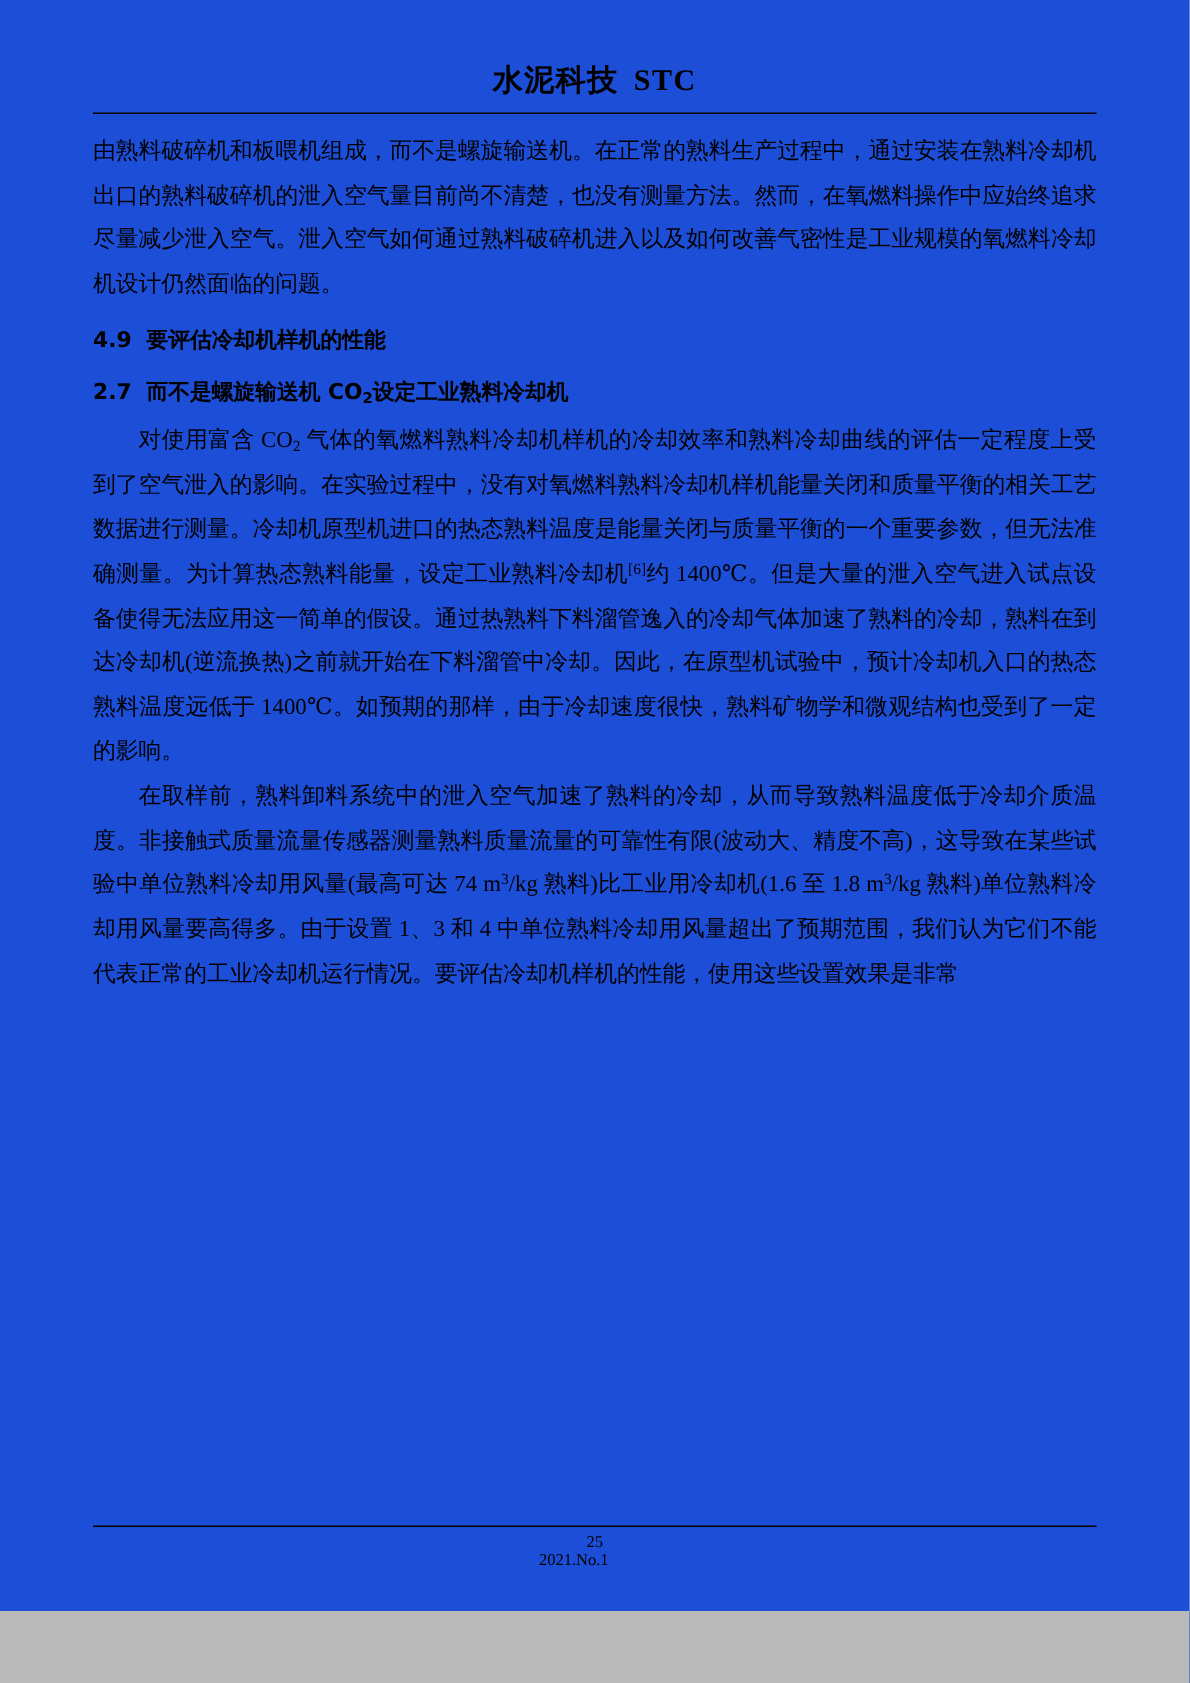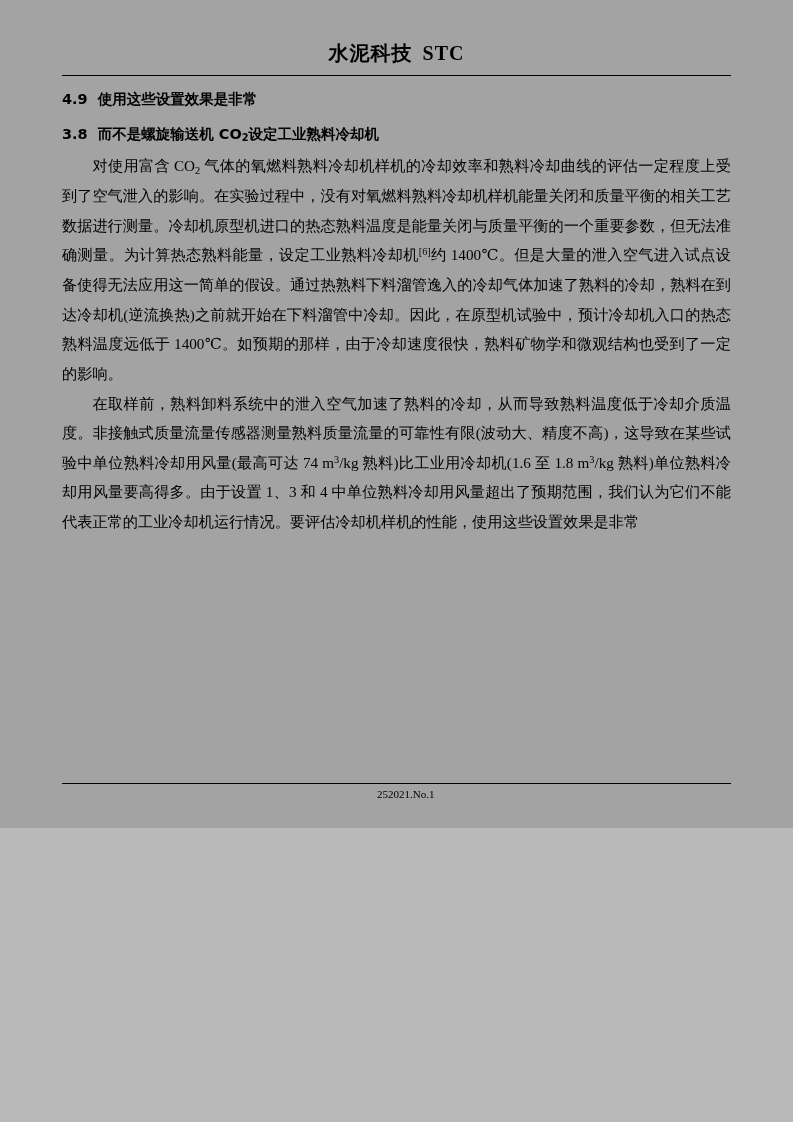--- a/index.html
+++ b/index.html
@@ -2,22 +2,22 @@
 <html><head>
 <meta charset="utf-8">
 <style>
   html, body {
     margin: 0;
     padding: 0;
     background: #b9b9b9;
   }
   .page {
     width: 793px;
-    height: 828px;
-    background: #a3a3a3;
+    height: 1074px;
+    background: #1d4ed8;
     position: relative;
     box-sizing: border-box;
     font-family: "Liberation Serif", "DejaVu Serif", serif;
     color: #000;
     overflow: hidden;
   }
   .page-inner {
     position: absolute;
     left: 62px;
     right: 62px;
@@ -80,20 +80,21 @@
   }
   .rule-bottom {
     border-top: 1.2px solid #000;
     margin-bottom: 4px;
   }
   .footer-row {
     display: flex;
     align-items: center;
     font-size: 11px;
     font-family: "Liberation Serif", serif;
+    flex-direction: column;
   }
   .footer-left { flex: 1 1 0; }
   .footer-center {
     flex: 0 0 auto;
     text-align: center;
   }
   .footer-right {
     flex: 1 1 0;
     text-align: left;
     padding-right: 28px;
@@ -113,28 +114,29 @@
 <div class="page">
   <div class="page-inner">
 
     <div class="header">
       <span>水泥科技</span><span class="stc">STC</span>
     </div>
     <div class="rule-top"></div>
 
     <div class="content">
 
+      <p class="para">由熟料破碎机和板喂机组成，而不是螺旋输送机。在正常的熟料生产过程中，通过安装在熟料冷却机出口的熟料破碎机的泄入空气量目前尚不清楚，也没有测量方法。然而，在氧燃料操作中应始终追求尽量减少泄入空气。泄入空气如何通过熟料破碎机进入以及如何改善气密性是工业规模的氧燃料冷却机设计仍然面临的问题。</p>
 
       <div class="heading">
-        <span class="num">4.9</span><span>使用这些设置效果是非常</span>
+        <span class="num">4.9</span><span>要评估冷却机样机的性能</span>
       </div>
 
 
       <div class="heading">
-        <span class="num">3.8</span><span>而不是螺旋输送机 CO</span><sub>2</sub><span>设定工业熟料冷却机</span>
+        <span class="num">2.7</span><span>而不是螺旋输送机 CO</span><sub>2</sub><span>设定工业熟料冷却机</span>
       </div>
 
       <p class="para indent"><span>对使用富含 CO</span><sub>2</sub><span> 气体的氧燃料熟料冷却机样机的冷却效率和熟料冷却曲线的评估一定程度上受到了空气泄入的影响。在实验过程中，没有对氧燃料熟料冷却机样机能量关闭和质量平衡的相关工艺数据进行测量。冷却机原型机进口的热态熟料温度是能量关闭与质量平衡的一个重要参数，但无法准确测量。为计算热态熟料能量，设定工业熟料冷却机</span><sup>[6]</sup><span>约 1400℃。但是大量的泄入空气进入试点设备使得无法应用这一简单的假设。通过热熟料下料溜管逸入的冷却气体加速了熟料的冷却，熟料在到达冷却机(逆流换热)之前就开始在下料溜管中冷却。因此，在原型机试验中，预计冷却机入口的热态熟料温度远低于 1400℃。如预期的那样，由于冷却速度很快，熟料矿物学和微观结构也受到了一定的影响。</span></p>
 
       <p class="para indent"><span>在取样前，熟料卸料系统中的泄入空气加速了熟料的冷却，从而导致熟料温度低于冷却介质温度。非接触式质量流量传感器测量熟料质量流量的可靠性有限(波动大、精度不高)，这导致在某些试验中单位熟料冷却用风量(最高可达 74 m</span><sup>3</sup><span>/kg 熟料)比工业用冷却机(1.6 至 1.8  m</span><sup>3</sup><span>/kg 熟料)单位熟料冷却用风量要高得多。由于设置 1、3 和 4 中单位熟料冷却用风量超出了预期范围，我们认为它们不能代表正常的工业冷却机运行情况。要评估冷却机样机的性能，使用这些设置效果是非常</span></p>
 
     </div>
   </div>
 
   <div class="footer">

